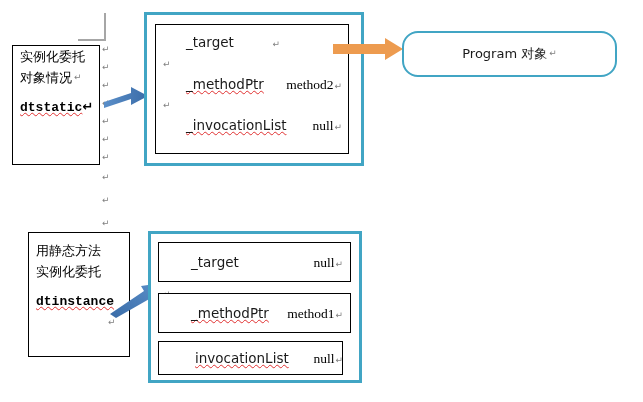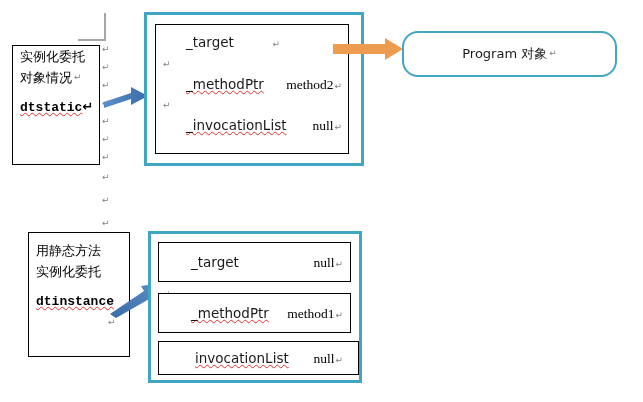--- a/index.html
+++ b/index.html
@@ -265,21 +265,21 @@
 
   <div class="field-box" style="left:158px; top:293px; width:193px; height:40px;">
     <div class="field-row" style="left:8px; top:11px; width:176px;">
       <span class="f-name">_methodPtr</span>
       <span style="flex:1"></span>
       <span class="f-val">method1</span>
       <span class="ret-mark">↵</span>
     </div>
   </div>
 
-  <div class="field-box" style="left:158px; top:341px; width:201px; height:34px;">
+  <div class="field-box" style="left:158px; top:341px; width:185px; height:34px;">
     <div class="field-row" style="left:12px; top:8px; width:172px;">
       <span class="f-name">invocationList</span>
       <span style="flex:1"></span>
       <span class="f-val">null</span>
       <span class="ret-mark">↵</span>
     </div>
   </div>
 
 </div>
 

